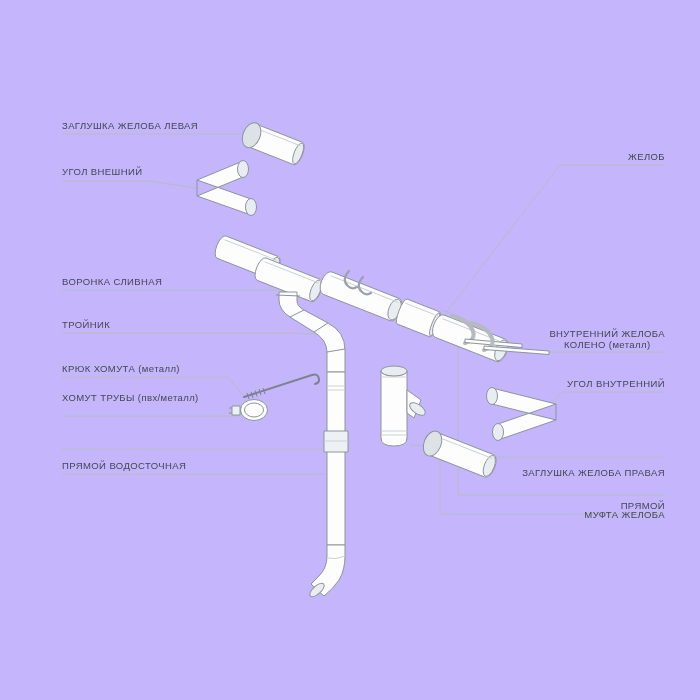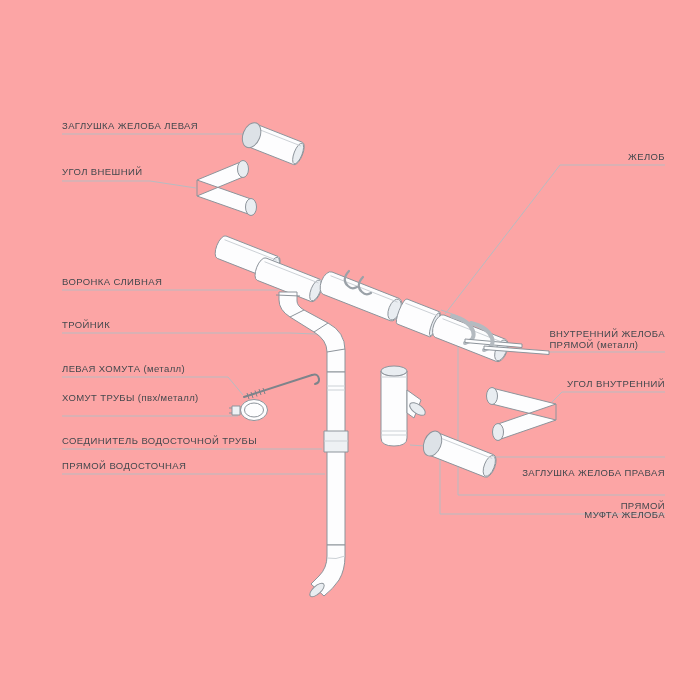--- a/index.html
+++ b/index.html
@@ -1,17 +1,17 @@
 <!DOCTYPE html>
 <html><head>
 <meta charset="utf-8">
 <style>
   html,body{margin:0;padding:0;background:#ffffff;}
   .stage{
-    position:relative;width:700px;height:700px;background:#fca5a5;
+    position:relative;width:700px;height:700px;background:#c4b5fd;
     font-family:"Liberation Sans",sans-serif;overflow:hidden;
   }
   svg.draw{position:absolute;left:0;top:0;}
   
   .leader{fill:none;stroke:#b7bcc1;stroke-width:1;}
   
   .pBody{fill:#fdfdfe;stroke:#8d949b;stroke-width:1;}
   .pCollar{fill:#eef1f4;stroke:#8d949b;stroke-width:1;}
   .pOpen{fill:#e9edf1;stroke:#8d949b;stroke-width:1;}
   .pCap{fill:#dde2e7;stroke:#8d949b;stroke-width:1;}
@@ -20,21 +20,21 @@
   .pHook{fill:none;stroke:#9aa1a8;stroke-width:2.2;stroke-linecap:round;}
   .pStrap{fill:none;stroke:#b4bac0;stroke-width:4;stroke-linecap:round;}
   .pRod{fill:none;stroke:#7d848b;stroke-width:2;stroke-linecap:round;}
   .pThread{fill:none;stroke:#7d848b;stroke-width:1;}
   
   .lbl{
     position:absolute;font-size:9.5px;line-height:11px;color:#43484d;
     letter-spacing:.4px;white-space:nowrap;
   }
   .lbl-l{left:62px;}
-  .lbl-r{right:35px;text-align:left;}
+  .lbl-r{right:35px;text-align:center;}
 </style>
 </head>
 <body>
 
 <div class="stage">
 
   <svg class="draw" width="700" height="700" viewBox="0 0 700 700" xmlns="http://www.w3.org/2000/svg" xmlns:xlink="http://www.w3.org/1999/xlink">
 
     <defs>
       <g id="trough">
@@ -162,27 +162,26 @@
       <ellipse class="pBody" cx="254" cy="410" rx="9.5" ry="7" fill="#ffffff"></ellipse>
       <path class="pCollar" d="M232,406 L240,406 L240,415 L232,415 Z"></path>
       <path class="pJoint" d="M229,408 L232,408 M229,413 L232,413"></path>
     </g>
   </svg>
 
   <div class="lbl lbl-l" style="top:120px">ЗАГЛУШКА ЖЕЛОБА ЛЕВАЯ</div>
   <div class="lbl lbl-l" style="top:166px">УГОЛ ВНЕШНИЙ</div>
   <div class="lbl lbl-l" style="top:276px">ВОРОНКА СЛИВНАЯ</div>
   <div class="lbl lbl-l" style="top:319px">ТРОЙНИК</div>
-  <div class="lbl lbl-l" style="top:363px">ЛЕВАЯ ХОМУТА (металл)</div>
+  <div class="lbl lbl-l" style="top:363px">КРЮК ХОМУТА (металл)</div>
   <div class="lbl lbl-l" style="top:392px">ХОМУТ ТРУБЫ (пвх/металл)</div>
-  <div class="lbl lbl-l" style="top:435px">СОЕДИНИТЕЛЬ ВОДОСТОЧНОЙ ТРУБЫ</div>
   <div class="lbl lbl-l" style="top:460px">ПРЯМОЙ ВОДОСТОЧНАЯ</div>
 
   <div class="lbl lbl-r" style="top:151px">ЖЕЛОБ</div>
   <div class="lbl lbl-r" style="top:328px">
     <div>ВНУТРЕННИЙ ЖЕЛОБА</div>
-    <div>ПРЯМОЙ (металл)</div>
+    <div>КОЛЕНО (металл)</div>
   </div>
   <div class="lbl lbl-r" style="top:378px">УГОЛ ВНУТРЕННИЙ</div>
   <div class="lbl lbl-r" style="top:467px">ЗАГЛУШКА ЖЕЛОБА ПРАВАЯ</div>
   <div class="lbl lbl-r" style="top:509px">МУФТА ЖЕЛОБА</div>
   <div class="lbl lbl-r" style="top:500px">ПРЯМОЙ</div>
 </div>
 
 </body></html>

